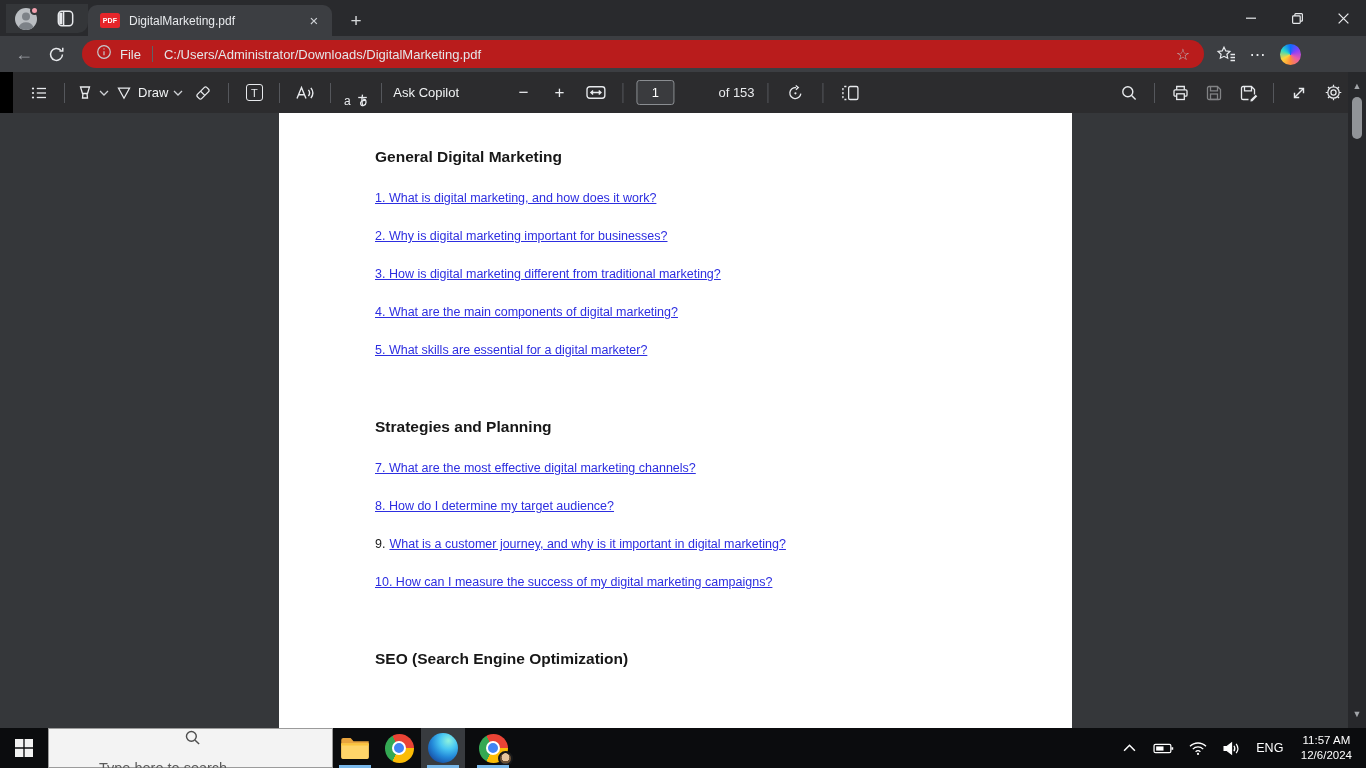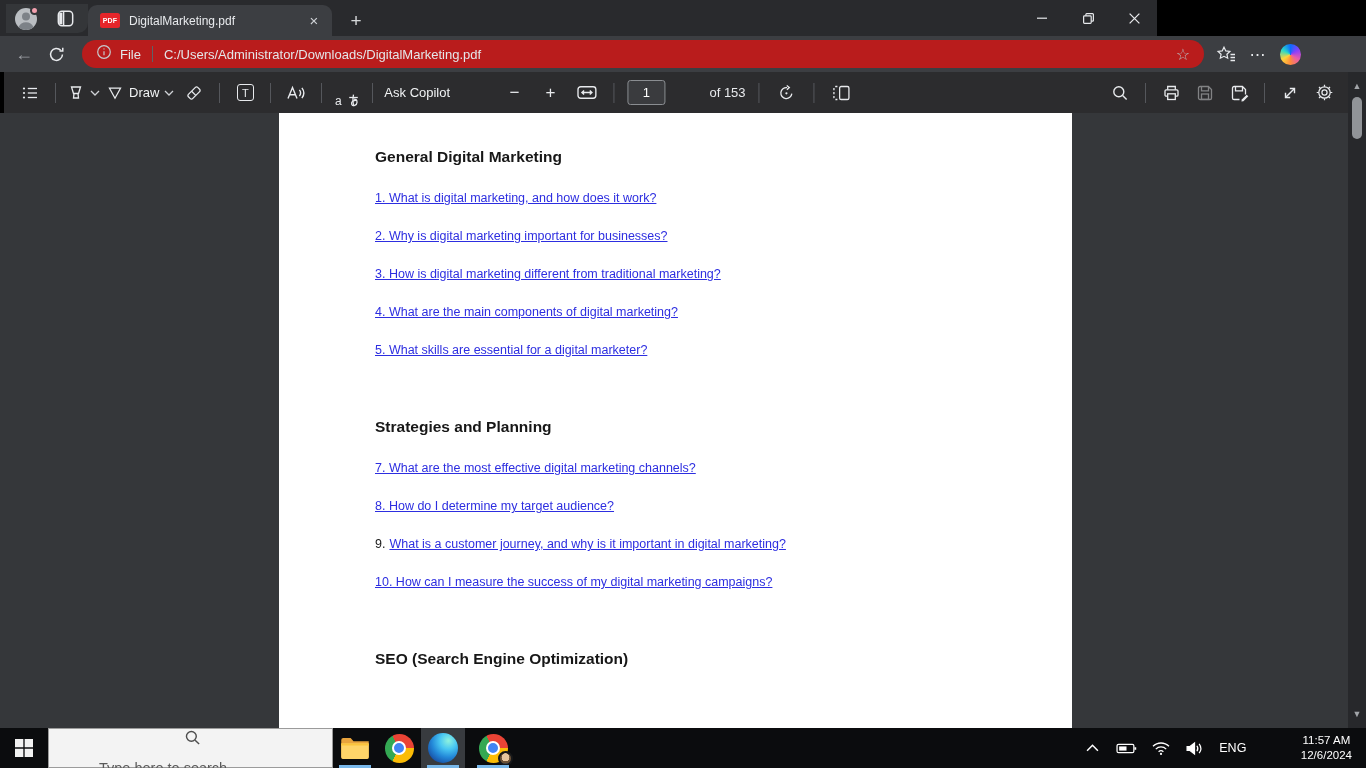--- a/index.html
+++ b/index.html
@@ -1,21 +1,21 @@
 <!DOCTYPE html>
 <html><head>
 <meta charset="utf-8">
 <style>
   * { margin:0; padding:0; box-sizing:border-box; }
   html,body { width:1366px; height:768px; overflow:hidden; background:#000;
     font-family:"Liberation Sans", sans-serif; }
   #screen { position:relative; width:1366px; height:768px; }
 
   
-  .titlebar { position:absolute; left:0; top:0; width:1157px; height:36px; background:#292a2d; }
+  .titlebar { position:absolute; left:0; top:0; width:1366px; height:36px; background:#292a2d; }
   .profile-area { position:absolute; left:6px; top:4px; width:82px; height:29px;
     background:#343639; border-radius:0 0 10px 0; display:flex; align-items:center; gap:14px; padding-left:8px; }
   .avatar-wrap { position:relative; width:24px; height:24px; border:none; background:none; cursor:pointer; }
   .avatar-wrap svg { display:block; }
   .avatar-dot { position:absolute; right:-1px; top:-1px; width:9px; height:9px; border-radius:50%;
     background:#f2a0ae; border:2px solid #343639; }
   .ws-btn { width:26px; height:26px; border:none; background:none; display:flex; align-items:center; justify-content:center; cursor:pointer; }
   .tab { position:absolute; left:88px; top:5px; width:244px; height:31px; background:#3c3e42;
     border-radius:9px 9px 0 0; display:flex; align-items:center; padding:0 8px 0 12px; cursor:pointer; }
   .pdf-badge { width:20px; height:15px; background:#e5252a; border-radius:2.5px; color:#fff;
@@ -40,21 +40,21 @@
   .addr-file { color:#e4e6e9; font-size:13px; margin-left:8px; }
   .addr-sep { width:1px; height:16px; background:#5f6267; margin:0 11px; }
   .addr-url { color:#e4e6e9; font-size:13px; flex:1; white-space:nowrap; overflow:hidden; }
   .star-btn { border:none; background:none; color:#b8bbbf; font-size:16px; cursor:pointer; padding:0 4px; }
   .nav-right { display:flex; align-items:center; margin-left:6px; }
   .nav-btn.dots { color:#e8eaed; font-size:16px; letter-spacing:1px; }
   .copilot-circle { width:21px; height:21px; border-radius:50%;
     background:conic-gradient(#0b6cff,#8a3ffc,#e85aad,#ff8a3d,#ffd43b,#2bd9c8,#0b6cff); display:block; }
 
   
-  .pdftoolbar { position:absolute; left:4px; top:72px; width:1348px; height:41px; background:#2c2c2e;
+  .pdftoolbar { position:absolute; left:13px; top:72px; width:1348px; height:41px; background:#2c2c2e;
     display:flex; align-items:center; color:#e8eaed; }
   .ptb-left { display:flex; align-items:center; gap:6px; padding-left:12px; }
   .ptb-center { position:absolute; left:50%; transform:translateX(-50%); display:flex; align-items:center; gap:8px; }
   .ptb-right { position:absolute; right:14px; display:flex; align-items:center; gap:6px; }
   .tool-btn { border:none; background:none; color:#e8eaed; min-width:28px; height:30px; border-radius:4px;
     display:flex; align-items:center; justify-content:center; gap:5px; cursor:pointer; font-size:13px; }
   .tool-btn.dim svg { opacity:.45; }
   .tb-sep { width:1px; height:20px; background:#55575c; margin:0 5px; }
   .tool-label { font-size:13px; color:#f1f3f4; }
   .text-tool-box { width:17px; height:17px; border:1.4px solid #e8eaed; border-radius:3px;
@@ -101,21 +101,21 @@
     background:conic-gradient(from 90deg,#fbbc05 0 120deg,#34a853 120deg 240deg,#ea4335 240deg 360deg); }
   .chrome-hub { position:absolute; inset:7.5px; background:#4285f4; border:2.5px solid #fff; border-radius:50%; }
   .edge-icon { width:30px; height:30px; border-radius:50%;
     background:radial-gradient(circle at 68% 26%, #8ff2de 0%, #49c7f2 28%, #2388d8 55%, #1956ab 78%, #15417e 100%); }
   .mini-avatar { position:absolute; right:2px; bottom:2px; width:15px; height:15px; border-radius:50%;
     background:radial-gradient(circle at 50% 38%, #e9c69d 0 45%, #6b5136 46% 70%, #444 71%); border:2px solid #17181a; }
   .tray { margin-left:auto; display:flex; align-items:center; gap:4px; padding-right:6px; }
   .tray-btn { border:none; background:none; width:30px; height:40px; display:flex; align-items:center;
     justify-content:center; cursor:pointer; color:#fff; }
   .tray-lang { font-size:12.5px; color:#fff; width:38px; text-align:center; cursor:pointer; }
-  .clock { color:#fff; font-size:11.5px; text-align:center; line-height:15px; padding:0 8px; cursor:pointer; white-space:nowrap;margin-left:37px; }
+  .clock { color:#fff; font-size:11.5px; text-align:center; line-height:15px; padding:0 8px; cursor:pointer; white-space:nowrap; }
 </style>
 </head>
 <body>
 
 <div id="screen">
 
   <div class="titlebar">
     <div class="profile-area">
       <button class="avatar-wrap">
         <span>

